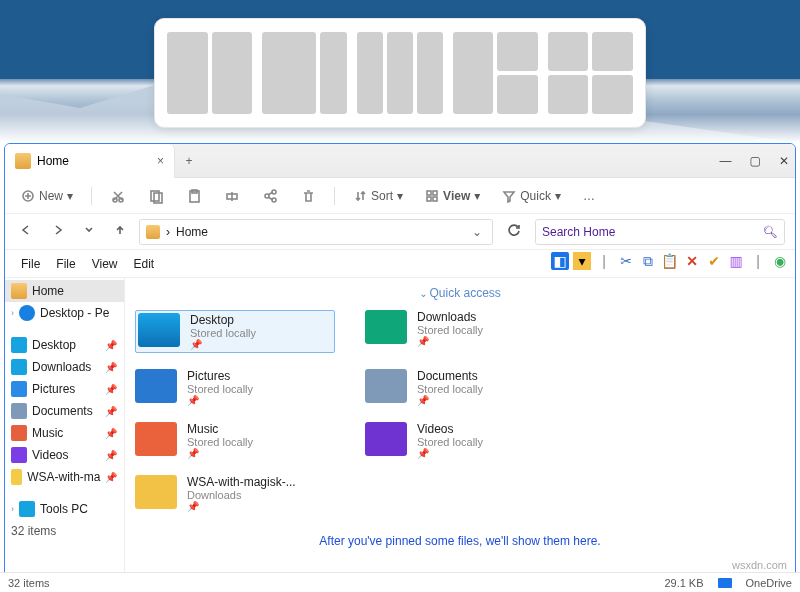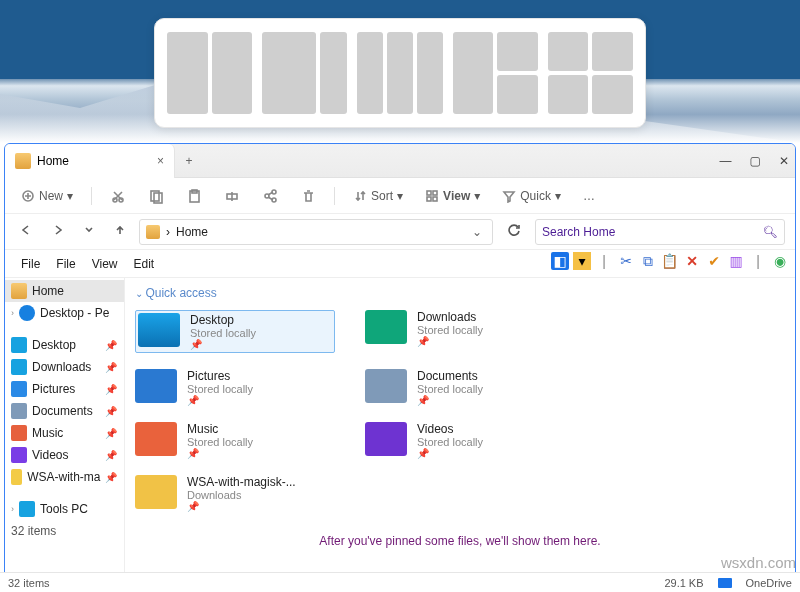--- a/index.html
+++ b/index.html
@@ -70,39 +70,39 @@
 .sidebar .item { display: flex; align-items: center; gap: 5px; padding: 3px 6px; cursor: pointer; white-space: nowrap; }
 .sidebar .item.sel { background: #e7e7e7; }
 .sidebar .item .pin { color:#999; font-size:10px; margin-left:auto;}
 .ic { width: 16px; height: 16px; border-radius: 2px; display:inline-flex; align-items:center; justify-content:center; }
 .ic-home{background:linear-gradient(#f7c971,#e2a33e);} 
 .ic-cloud{background:#1780e0;border-radius:50%;} 
 .ic-desk{background:#17a2e0;} .ic-down{background:#17a2e0;} .ic-pic{background:#2a8ae6;} .ic-doc{background:#7f9ab8;}
 .ic-music{background:#e6603d;} .ic-vid{background:#7a3de6;} .ic-wsa{background:#f3cb46;} .ic-pc{background:#17a2e0;}
 
 .main { flex:1; overflow:auto; padding: 4px 10px 10px 10px; }
-.main .grouphdr { color:#5a8acb; font-size:12px; padding:4px 0; cursor:pointer; }
+.main .grouphdr { color:#5a8acb; font-size:12px; padding:4px 0; cursor:pointer;text-align:center; }
 .main .grouphdr .chev { color:#5a8acb; margin-right:2px; font-size:10px;}
 .grid { display:flex; flex-wrap:wrap; column-gap:30px; row-gap:16px; padding:6px 0 12px 0; }
 .tile { width:200px; display:flex; gap:10px; align-items:flex-start; }
 .tile.selected { border:1px solid #7db9ef; background:#eaf4fd; padding:2px; border-radius:2px; }
 .ticon { width:42px; height:34px; border-radius:3px; position:relative; }
 .ticon.desk{background:linear-gradient(#1aa3e8,#0b71b3);} 
 .ticon.down{background:#0fa67a;} .ticon.pic{background:#2a79d1;} .ticon.doc{background:#7f9ab8;}
 .ticon.music{background:#e9623c;} .ticon.vid{background:#6e33d1;} .ticon.wsa{background:#f1c246;}
 .tile .tt { font-size:12px; color:#222; }
 .tile .sub { font-size:11px; color:#888; }
 .tile .pin { font-size:10px; color:#aaa; }
-.favmsg { text-align:center; color:#701a75; font-size:12px; padding:10px 0 16px 0; }
+.favmsg { text-align:center; color:#1d4ed8; font-size:12px; padding:10px 0 16px 0; }
 
 
 .status { position:absolute; bottom:0; left:0; right:0; height:20px; border-top:1px solid #e6e6e6; background:#fff; display:flex; align-items:center; padding:0 8px; font-size:11px; color:#555; }
 .status .r { margin-left:auto; display:flex; gap:14px; align-items:center; }
 .status .pcicon{ width:14px; height:10px; background:#1a73e8; border-radius:1px;}
-.watermark { position:absolute; right:4px; bottom:21px; font-size:15px; color:#aaa; }
+.watermark { position:absolute; right:13px; bottom:21px; font-size:11px; color:#aaa; }
 </style>
 </head>
 <body>
 
 <div class="wallpaper">
   <div class="mountain"></div>
 </div>
 
 <div class="snap">
   <div class="snap-group g1">

